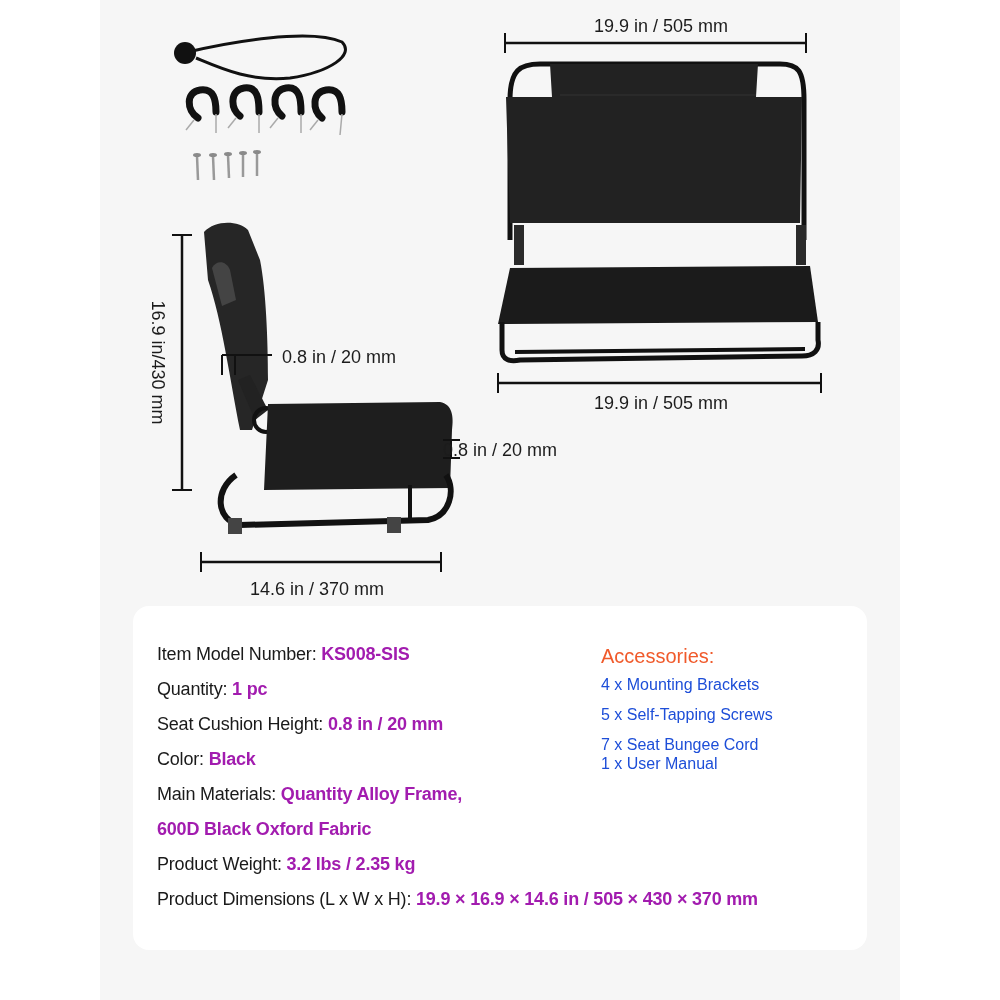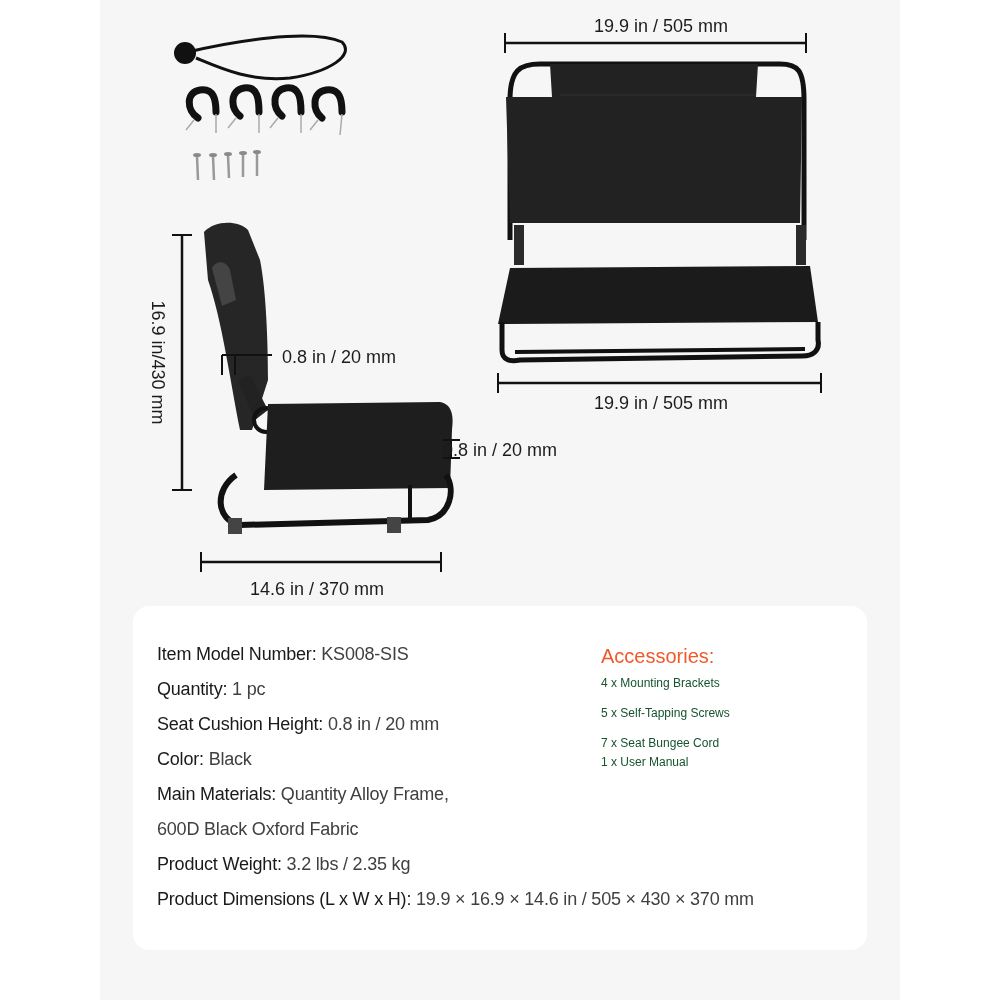--- a/index.html
+++ b/index.html
@@ -7,23 +7,23 @@
       width: 1000px; height: 1000px; background: #ffffff; position: relative; overflow: hidden;
       font-family: "Liberation Sans", "DejaVu Sans", sans-serif; color: #1a1a1a;
     }
     .panel { position: absolute; left: 100px; top: 0; width: 800px; height: 1000px; background: #f6f6f6; }
     .dim-label { position: absolute; font-size: 18px; color: #1c1c1c; white-space: nowrap; text-align: center; }
     .card {
       position: absolute; left: 133px; top: 606px; width: 734px; height: 344px;
       background: #ffffff; border-radius: 16px;
     }
     .spec { position: absolute; left: 24px; font-size: 18px; color: #1a1a1a; white-space: nowrap; letter-spacing: -0.2px; }
-    .spec .val { color: #404040; font-weight: normal; }
+    .spec .val { color: #a21caf; font-weight: bold; }
     .acc-title { position: absolute; left: 468px; top: 39px; font-size: 20px; color: #f05a2b; }
-    .acc-item { position: absolute; left: 468px; font-size: 12px; color: #14532d; white-space: nowrap; }
+    .acc-item { position: absolute; left: 468px; font-size: 16px; color: #1d4ed8; white-space: nowrap; }
     svg { position: absolute; overflow: visible; }
   </style>
 </head>
 <body>
 
 <div class="panel"></div>
 
 <svg style="left:160px;top:20px;" width="200" height="170" viewBox="0 0 200 170">
 
   <path d="M28 32 C 70 22, 150 8, 182 22 C 195 35, 170 52, 130 58 C 90 62, 60 48, 36 38" fill="none" stroke="#111" stroke-width="3"></path>

